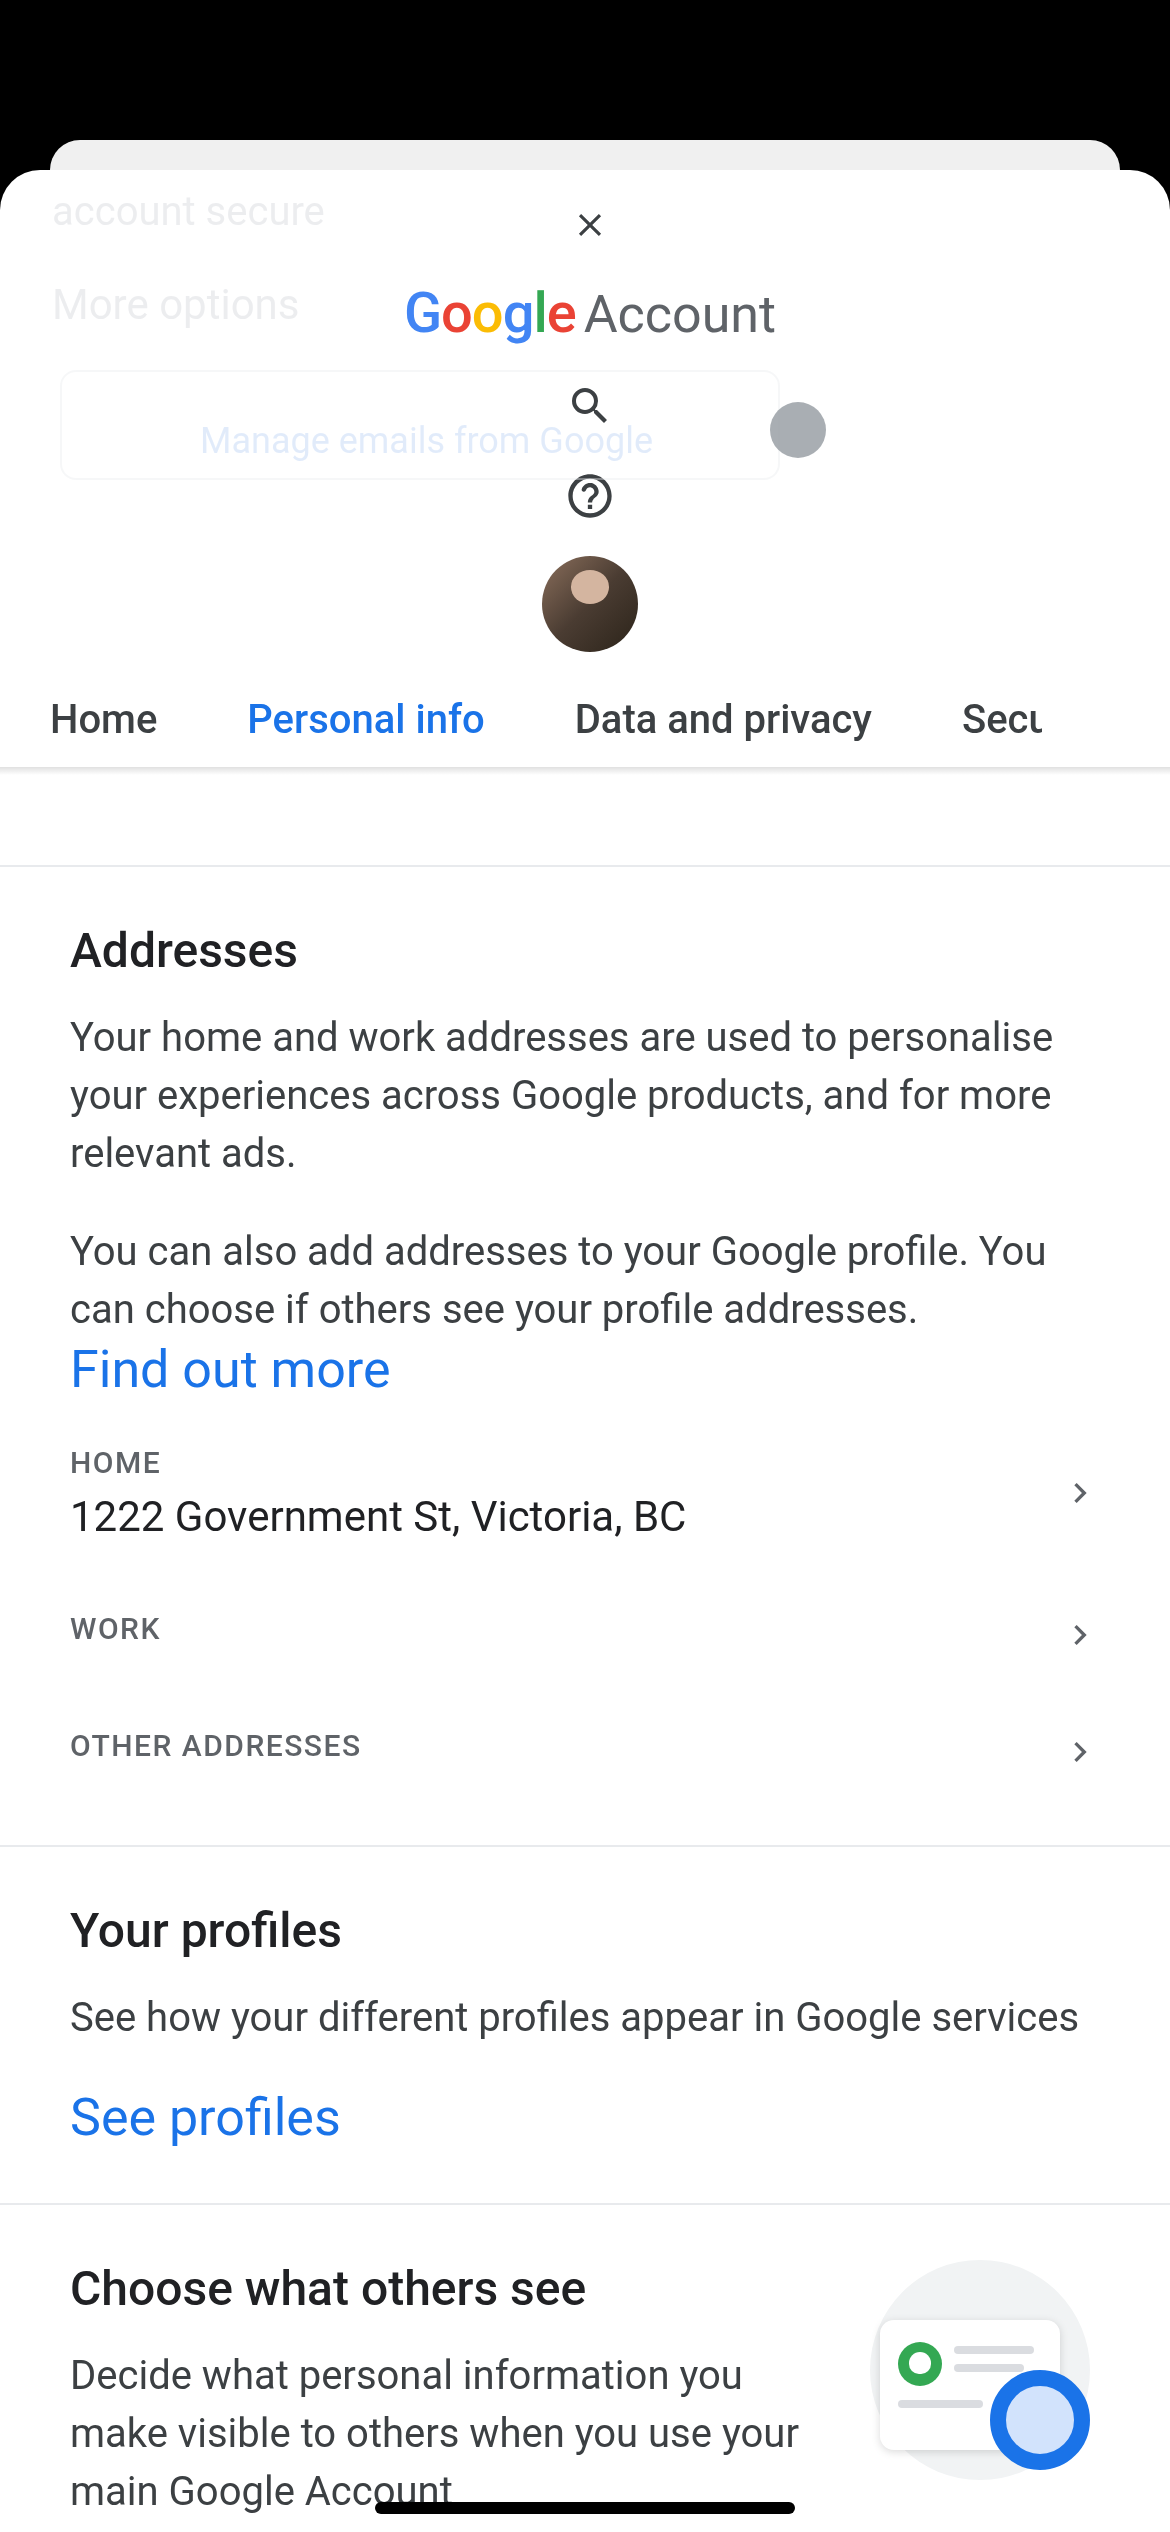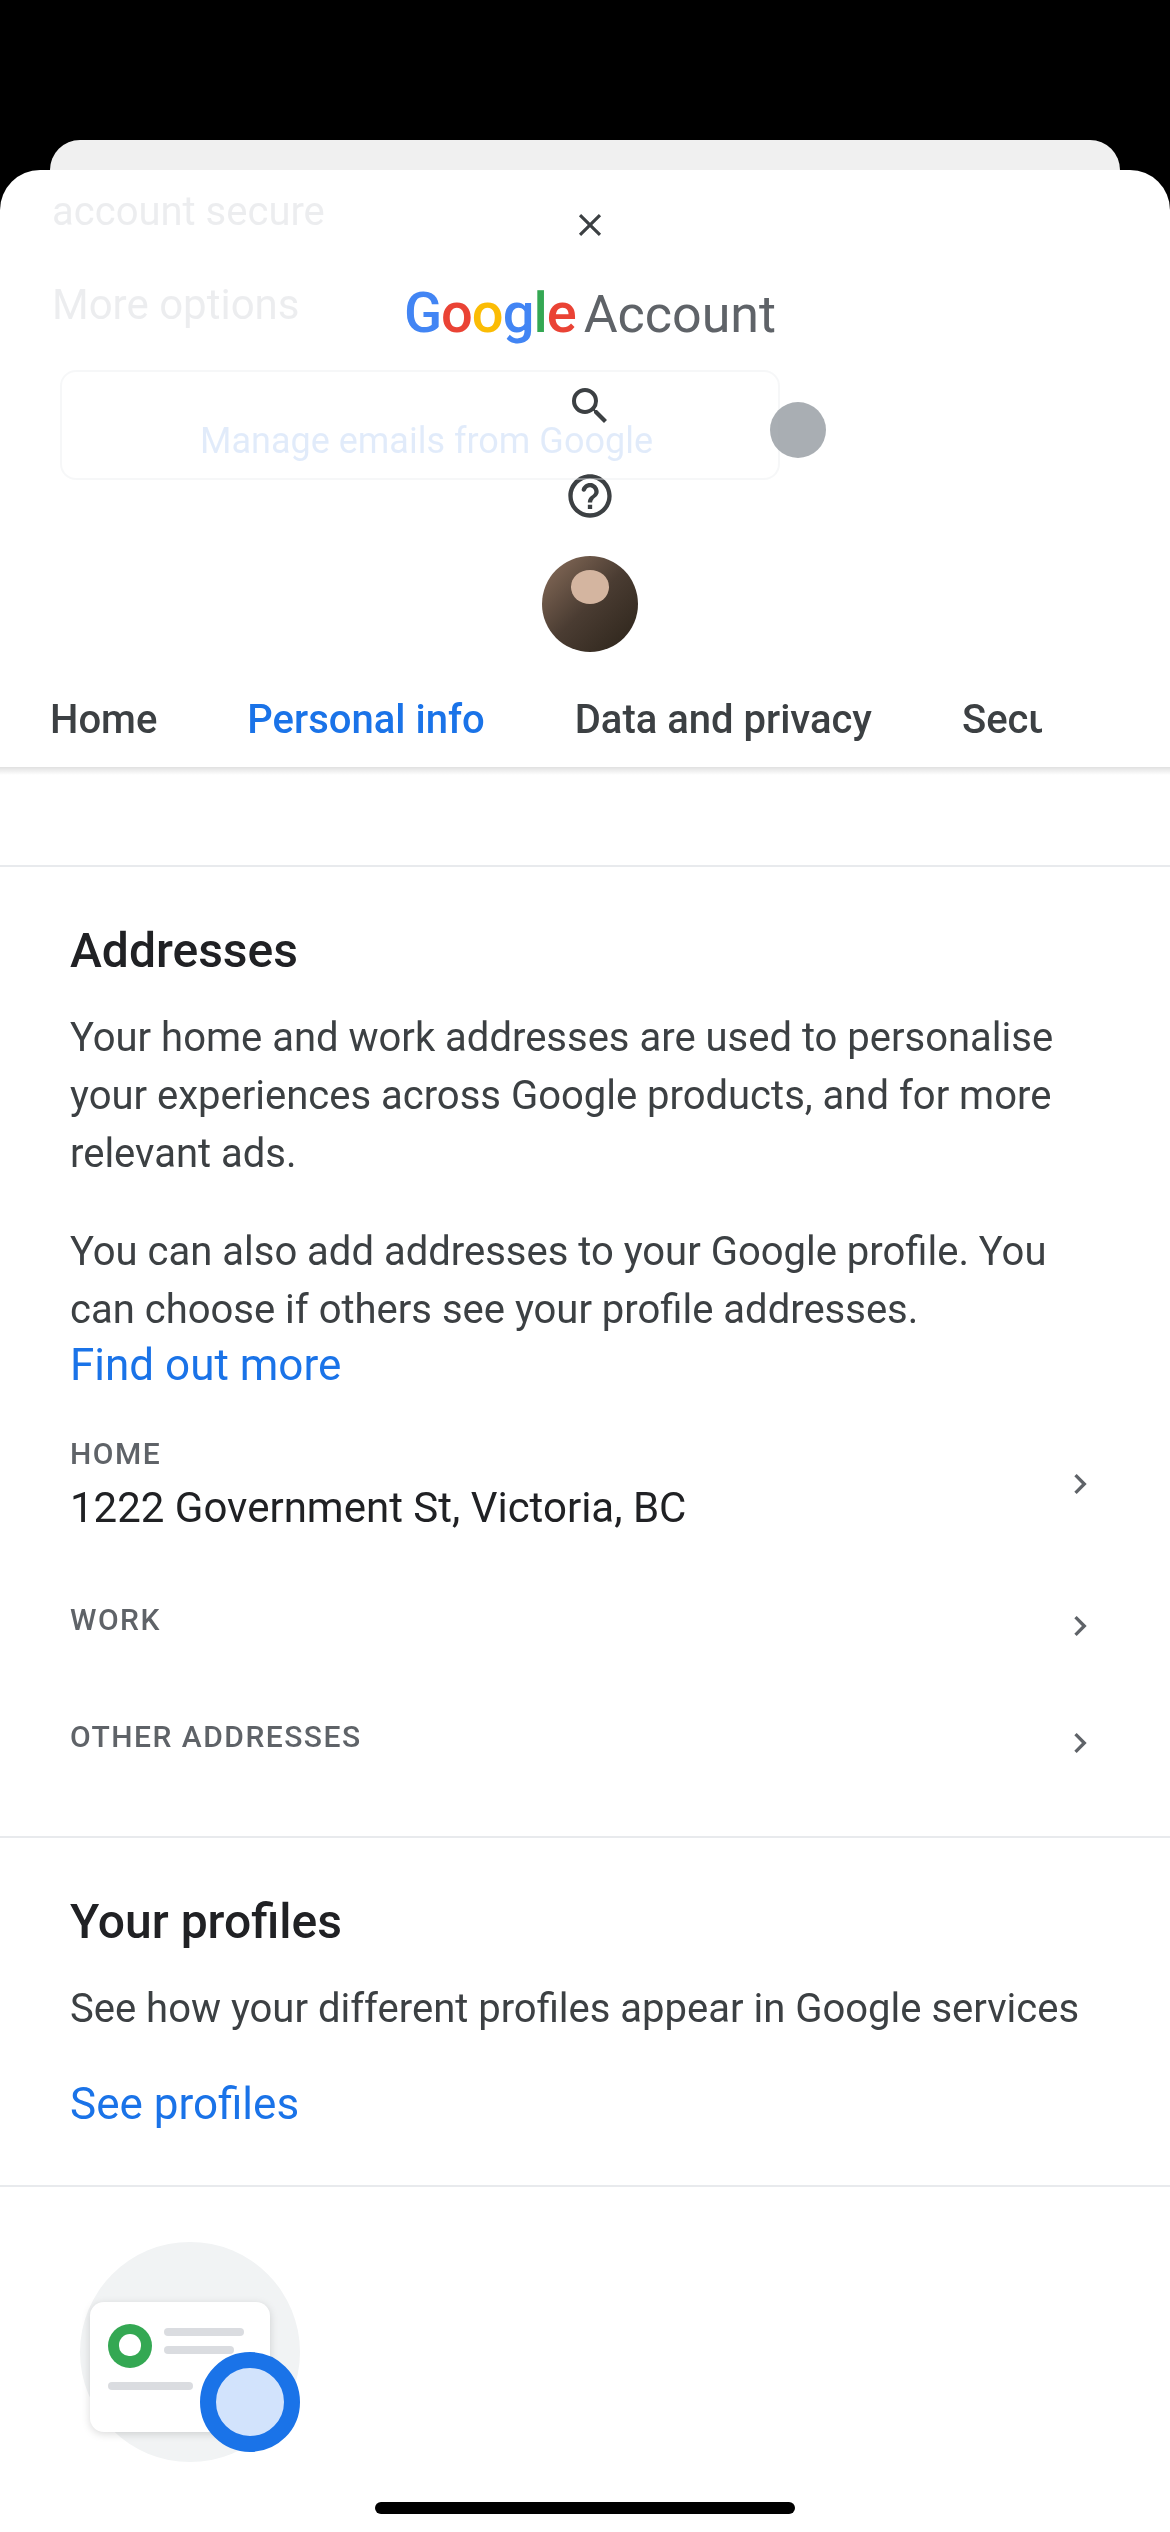--- a/index.html
+++ b/index.html
@@ -182,21 +182,21 @@
       line-height: 1.45;
       margin-bottom: 40px;
     }
     .section-desc2 {
       font-size: 40px;
       color: #3c4043;
       line-height: 1.45;
     }
     .link {
       color: #1a73e8;
-      font-size: 44px;
+      font-size: 52px;
       cursor: pointer;
       display: inline-block;
     }
     .row {
       display: flex;
       align-items: center;
       justify-content: space-between;
       padding: 35px 0;
       cursor: pointer;
     }
@@ -379,20 +379,24 @@
 
     <div class="profiles-section">
       <div class="section-title">Your profiles</div>
       <div class="section-desc">See how your different profiles appear in Google services</div>
       <div class="link">See profiles</div>
     </div>
 
     <div class="divider"></div>
 
     <div class="others-section">
+      <div class="others-left">
+        <div class="section-title">Choose what others see</div>
+        <div class="section-desc2">Decide what personal information you make visible to others when you use your main Google Account</div>
+      </div>
       <div class="illus">
         <div class="illus-circle"></div>
         <div class="illus-card"></div>
         <div class="illus-dot"></div>
         <div class="illus-line illus-l1"></div>
         <div class="illus-line illus-l2"></div>
         <div class="illus-line illus-l3"></div>
         <div class="illus-mag"></div>
       </div>
     </div>

